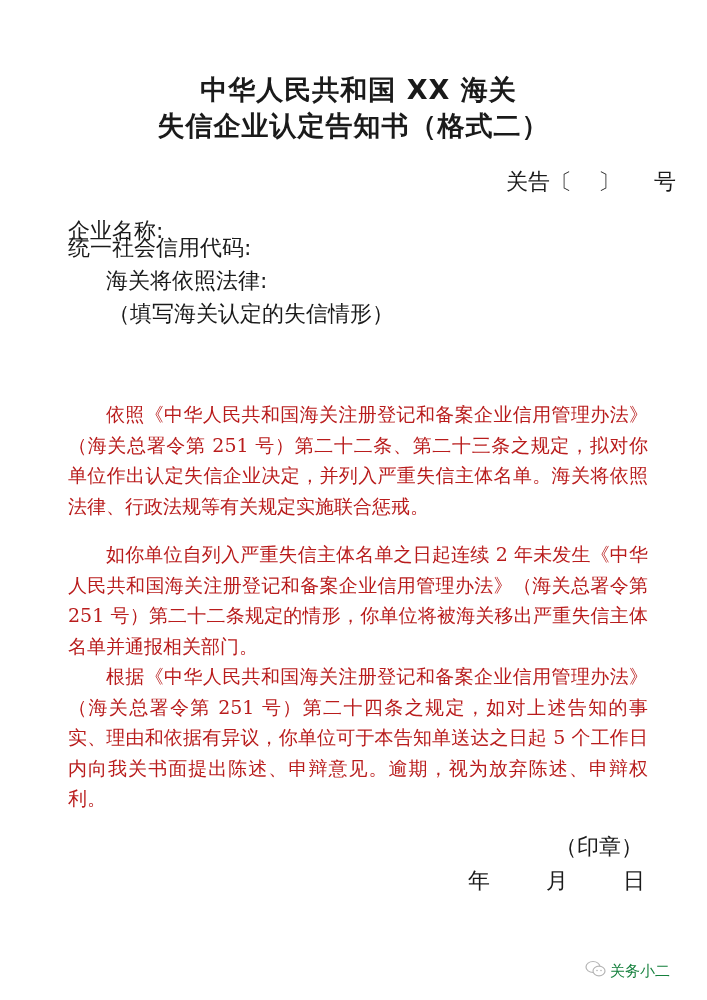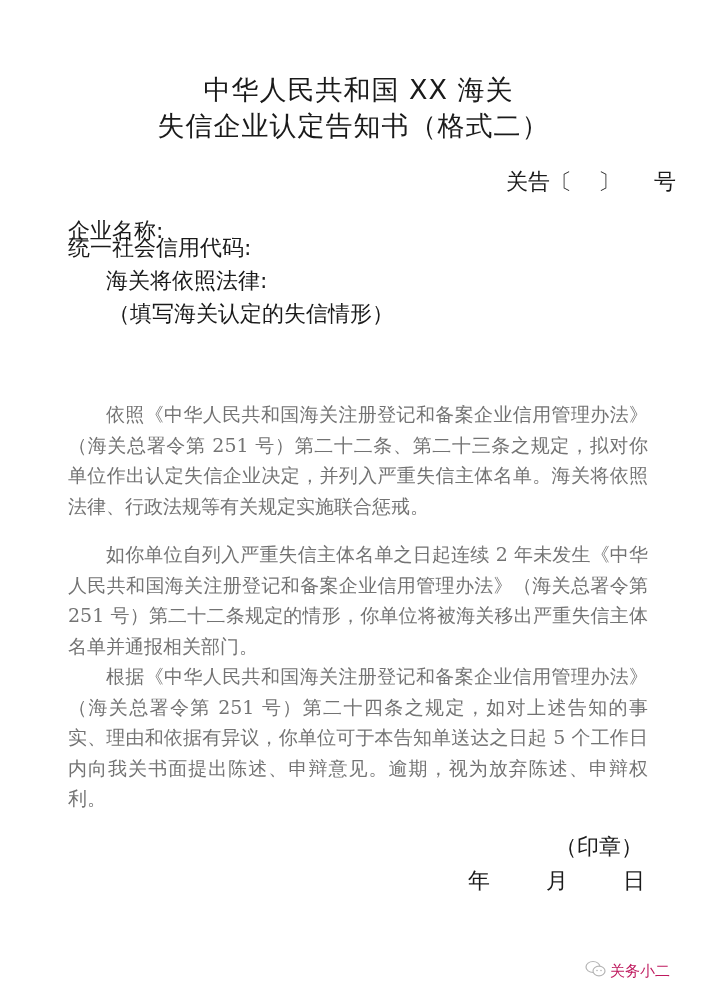--- a/index.html
+++ b/index.html
@@ -3,36 +3,36 @@
   <meta charset="utf-8">
   <style>
     html, body { margin:0; padding:0; }
     body {
       width:707px; height:1000px; background:#ffffff; position:relative; overflow:hidden;
       color:#1a1a1a;
     }
     .title {
       position:absolute; left:0; width:707px; text-align:center;
       font-size:27px; line-height:36px; letter-spacing:1px;
-      font-family: "DejaVu Sans", "Liberation Sans", sans-serif; color:#1a1a1a;
+      font-family: "DejaVu Sans", "Liberation Sans", sans-serif; color:#1a1a1a;font-weight:bold;
     }
     .t1 { top:72px; padding-left:10px; box-sizing:border-box; }
     .t2 { top:108px;text-align:center; }
     .line {
       position:absolute; font-size:22px; line-height:24px; white-space:nowrap;
       font-family: "DejaVu Sans", "Liberation Sans", sans-serif;
     }
     .body-para {
       position:absolute; left:68px; width:580px;
       font-family: "DejaVu Serif", "Liberation Serif", serif;
-      font-size:19px; line-height:30.5px; text-align:justify; color:#737373;
+      font-size:19px; line-height:30.5px; text-align:justify; color:#b91c1c;
     }
     .indent { text-indent:38px; }
     .watermark {
-      position:absolute; left:585px; top:960px; font-size:15px; color:#be185d;
+      position:absolute; left:585px; top:960px; font-size:15px; color:#15803d;
       font-family: "DejaVu Sans", "Liberation Sans", sans-serif; white-space:nowrap;
     }
     .wm-icon { display:inline-block; vertical-align:middle; margin-right:3px; }
   </style>
 </head>
 <body>
 
 <div>
 
   <div class="title t1">中华人民共和国 XX 海关</div>

